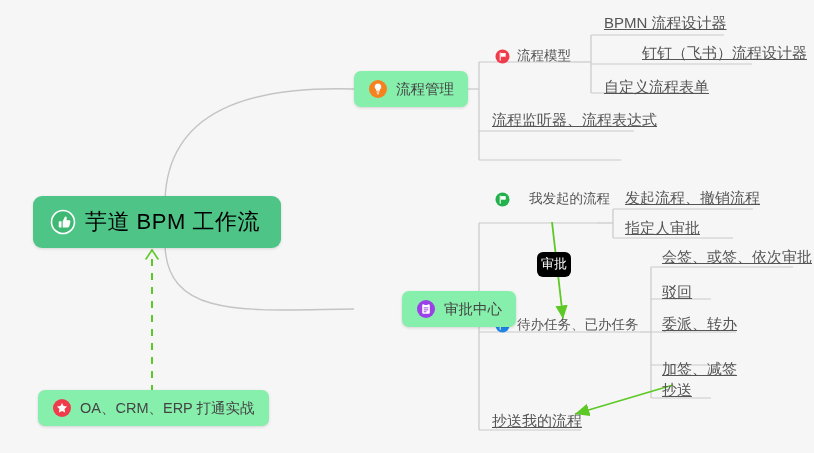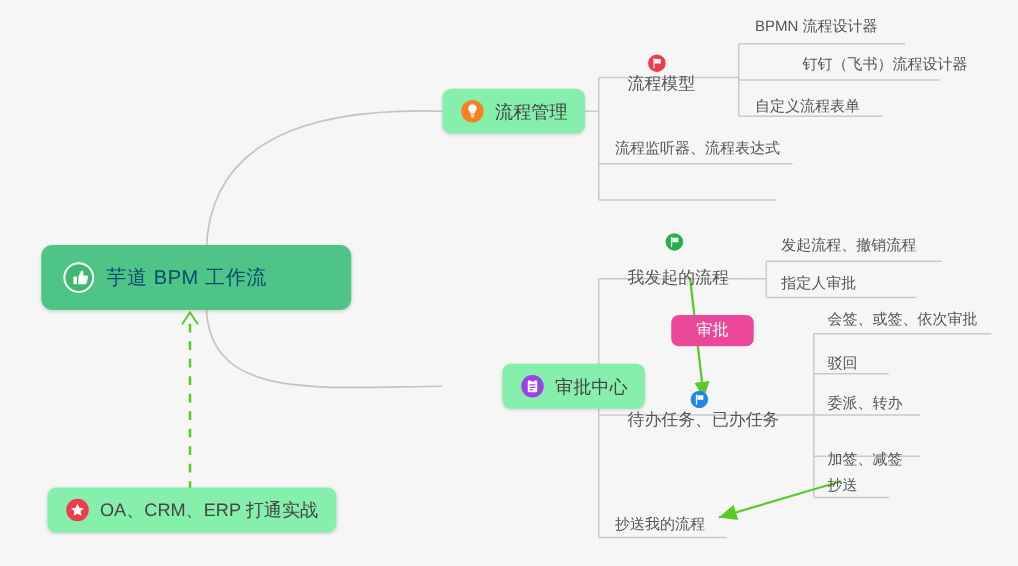--- a/index.html
+++ b/index.html
@@ -41,22 +41,22 @@
     top: 196px;
     width: 248px;
     height: 52px;
     background: #4ec487;
     border-radius: 9px;
     padding: 0 17px;
     box-shadow: 0 1px 3px rgba(0,0,0,0.13);
     z-index: 5;
   }
   .root-label {
-    color: #0c4a6e;
-    font-size: 16px;
+    color: #000000;
+    font-size: 22px;
     letter-spacing: 0.5px;
     margin-left: 9px;
   }
 
   .card-node {
     background: #86efac;
     border-radius: 7px;
     box-shadow: 0 1px 3px rgba(0,0,0,0.14);
     padding: 0 14px;
     height: 36px;
@@ -70,42 +70,42 @@
 
   #node-process-mgmt { left: 354px; top: 71px; }
   #node-approve-center { left: 354px; top: 291px; margin-left: 48px; }
   #node-integration { left: 38px; top: 390px; }
 
   .plain-node {
     font-size: 13.5px;
     color: #555555;
     height: 26px;
     align-items: center;
-    flex-direction: column;
   }
   .plain-node .plain-label { color: #555555; font-size: 13.5px; }
   .plain-node.with-icon .plain-label { margin-left: 7px; }
 
   
   .leaf {
     position: absolute;
-    font-size: 12px;
+    font-size: 15px;
     color: #555555;
     white-space: nowrap;
     line-height: 1;
+    text-decoration: underline;
   }
 
   
   .badge {
     position: absolute;
-    background: #ec4899;
+    background: #000000;
     color: #ffffff;
     font-size: 13px;
     border-radius: 6px;
-    padding: 5px 20px;
+    padding: 5px 4px;
     left: 537px;
     top: 252px;
     z-index: 6;
     line-height: 1.15;
   }
 
   
   .icon {
     display: inline-flex;
     align-items: center;

